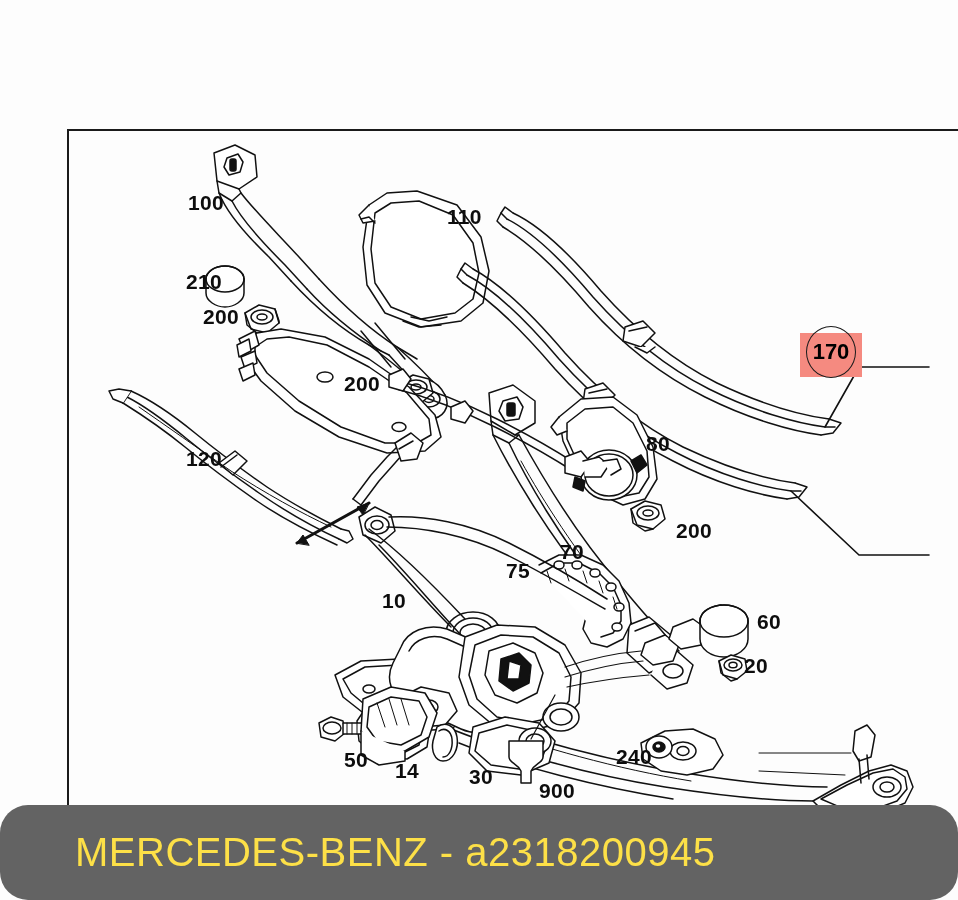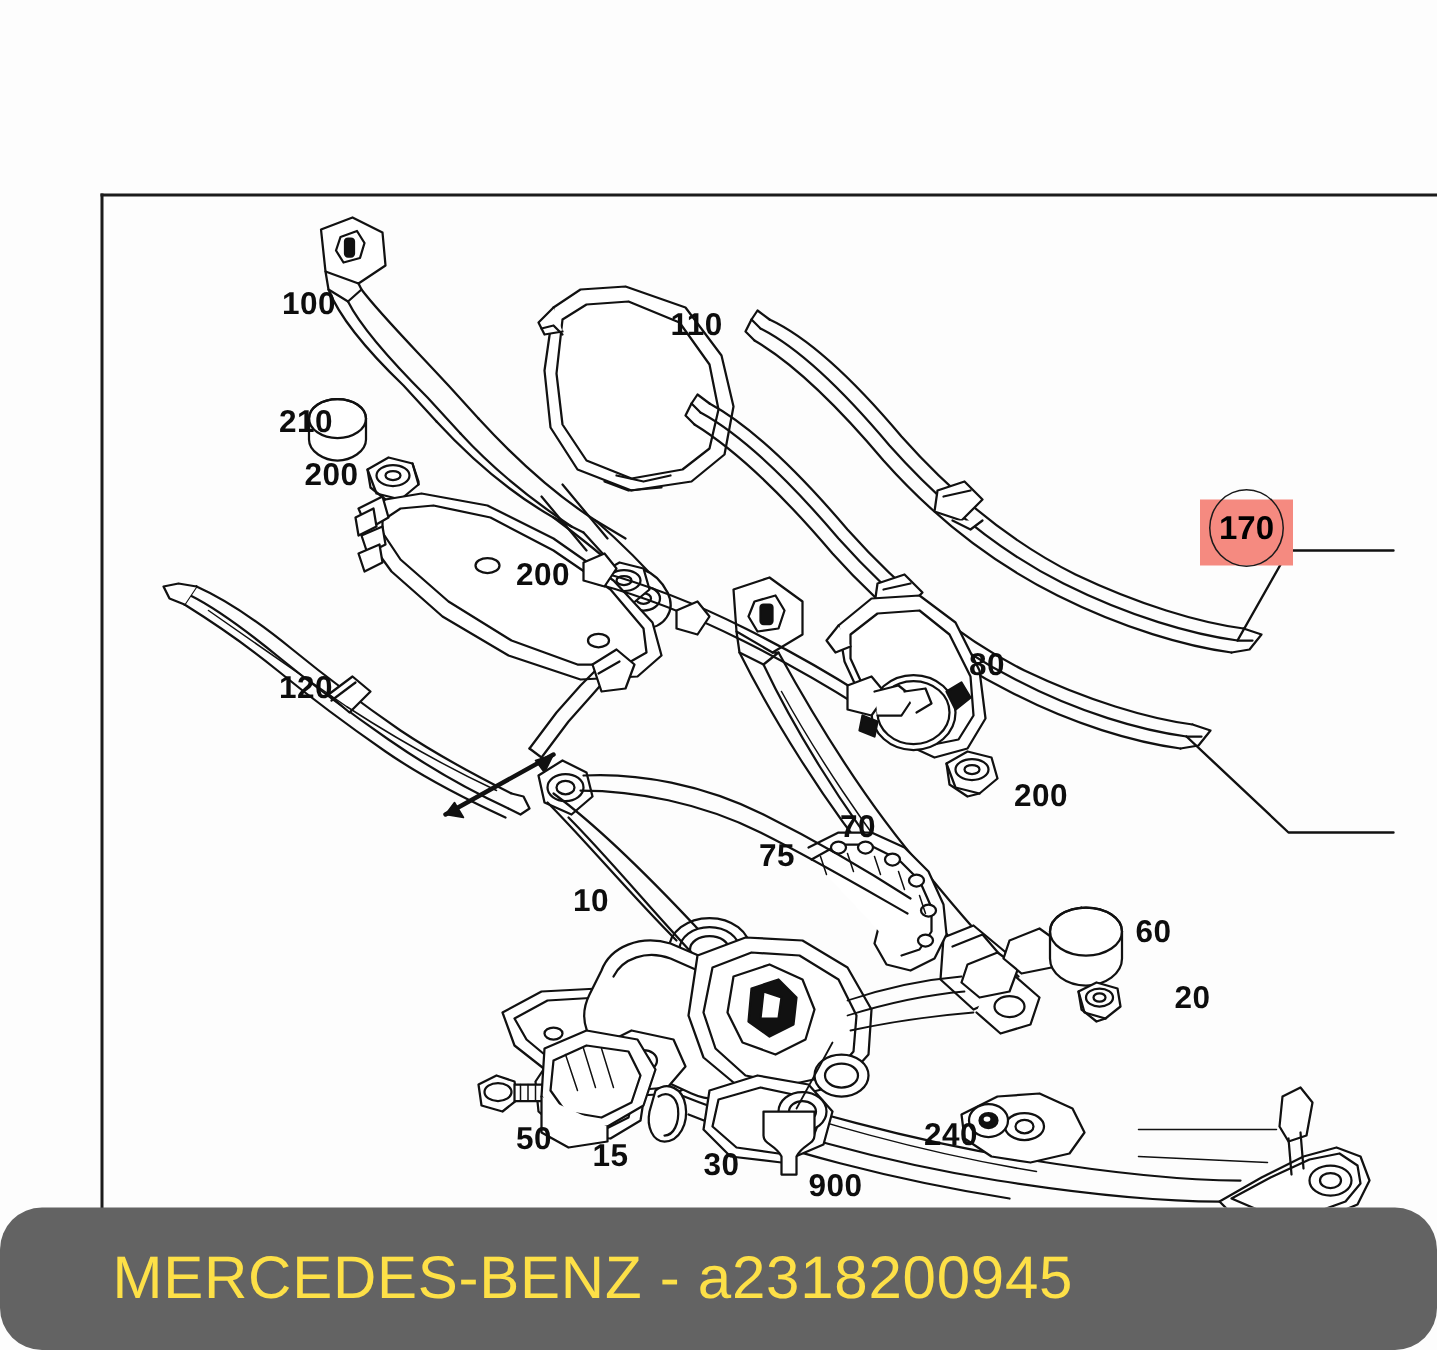--- a/index.html
+++ b/index.html
@@ -426,23 +426,23 @@
     <div class="part-label" style="left:117px; top:139px;">210</div>
     <div class="part-label" style="left:134px; top:174px;">200</div>
     <div class="part-label" style="left:275px; top:241px;">200</div>
     <div class="part-label" style="left:117px; top:316px;">120</div>
     <div class="part-label" style="left:577px; top:301px;">80</div>
     <div class="part-label" style="left:491px; top:391px;margin-top:18px;">70</div>
     <div class="part-label" style="left:607px; top:388px;">200</div>
     <div class="part-label" style="left:437px; top:428px;text-align:center;">75</div>
     <div class="part-label" style="left:313px; top:458px;">10</div>
     <div class="part-label" style="left:688px; top:479px;">60</div>
-    <div class="part-label" style="left:714px; top:523px;text-align:center;">20</div>
+    <div class="part-label" style="left:675px; top:523px;text-align:center;">20</div>
     <div class="part-label" style="left:275px; top:617px;">50</div>
-    <div class="part-label" style="left:326px; top:628px;">15</div>
+    <div class="part-label" style="left:326px; top:628px;">14</div>
     <div class="part-label" style="left:400px; top:634px;">30</div>
     <div class="part-label" style="left:470px; top:616px;margin-top:32px;">900</div>
     <div class="part-label" style="left:547px; top:614px;">240</div>
 
   </div>
 
   <div id="callout-170"></div>
   <div id="callout-170-circle">170</div>
 
   <div id="footer-band">

